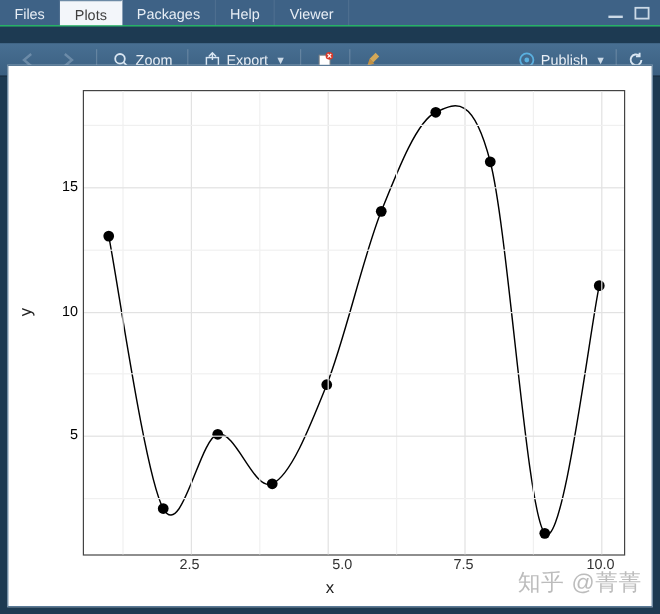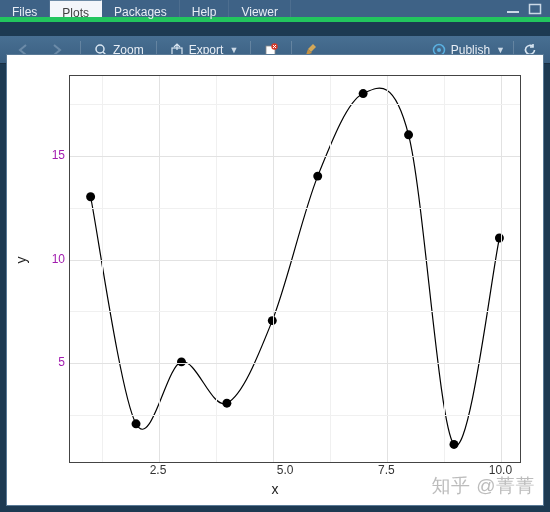--- a/index.html
+++ b/index.html
@@ -9,21 +9,21 @@
     font-size: 12px;
     background: #1d3a52;
     overflow: hidden;
     position: relative;
   }
   .tab-strip {
     height: 22px;
     background: #3e6286;
     display: flex;
     align-items: stretch;
-    border-bottom: 5px solid #22c55e;
+    border-bottom: 1px solid #22c55e;
   }
   .tab {
     padding: 3px 12px 0 12px;
     color: #e8eef5;
     cursor: pointer;
     line-height: 18px;
     border-right: 1px solid rgba(255,255,255,0.08);
   }
   .tab.active {
     background: #f3f6fa;
@@ -72,21 +72,21 @@
     position:absolute;
     left:62px; top:20px; width:452px; height:388px;
     border:1px solid #444;
     background:#fff;
   }
   .gridline-v, .gridline-h { position:absolute; background:#e2e2e2; }
   .gridline-v { top:0; bottom:0; width:1px;}
   .gridline-h { left:0; right:0; height:1px;}
   .gridline-v.minor, .gridline-h.minor { background:#f0f0f0;}
   .tick-x { position:absolute; top:408px; font-size:12px; color:#333; transform:translateX(-50%);}
-  .tick-y { position:absolute; left:38px; font-size:12px; color:#a21caf; transform:translateY(-50%); text-align:right; width:20px;}
+  .tick-y { position:absolute; left:38px; font-size:12px; color:#000000; transform:translateY(-50%); text-align:right; width:20px;}
   .axis-label-x { position:absolute; bottom:8px; left:0; right:0; text-align:center; font-size:14px; color:#222;}
   .axis-label-y { position:absolute; left:10px; top:0; bottom:40px; display:flex; align-items:center;}
   .axis-label-y span { transform: rotate(-90deg); font-size:14px; color:#222; }
   svg.spline { position:absolute; left:0; top:0; width:100%; height:100%; }
   .pt { fill:#000; }
   .watermark {
     position:absolute; right:8px; bottom:6px;
     color: rgba(160,160,160,0.7);
     font-size:19px;
     letter-spacing:0.5px;

